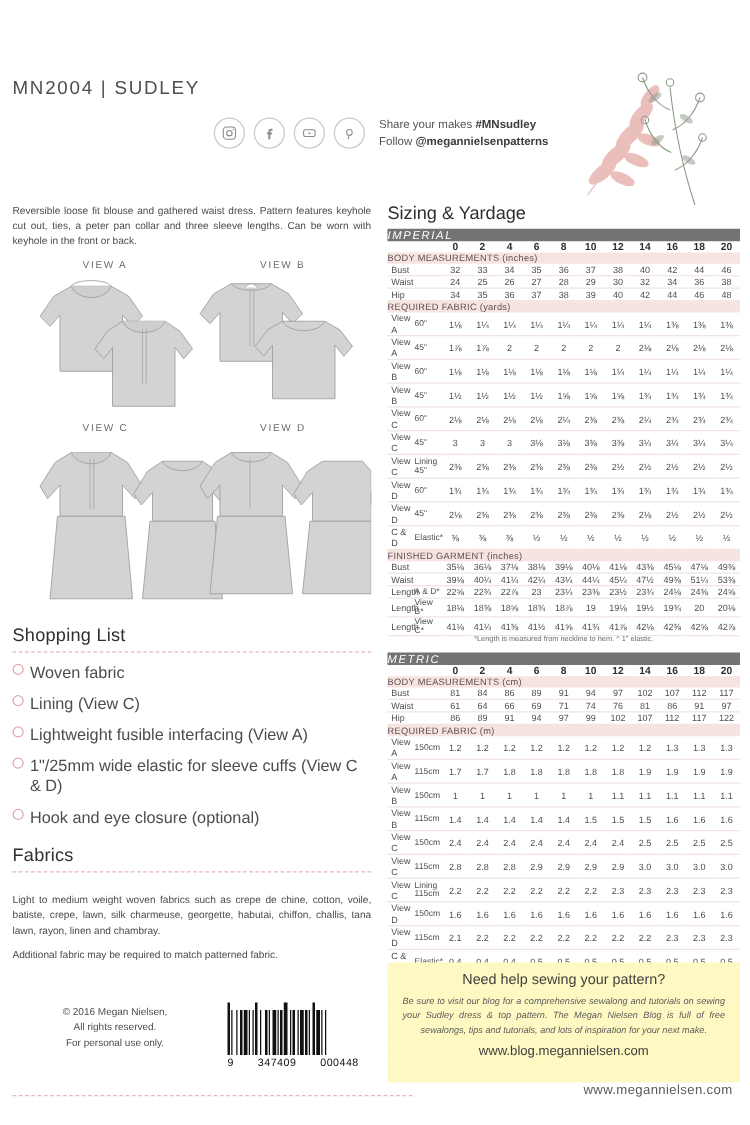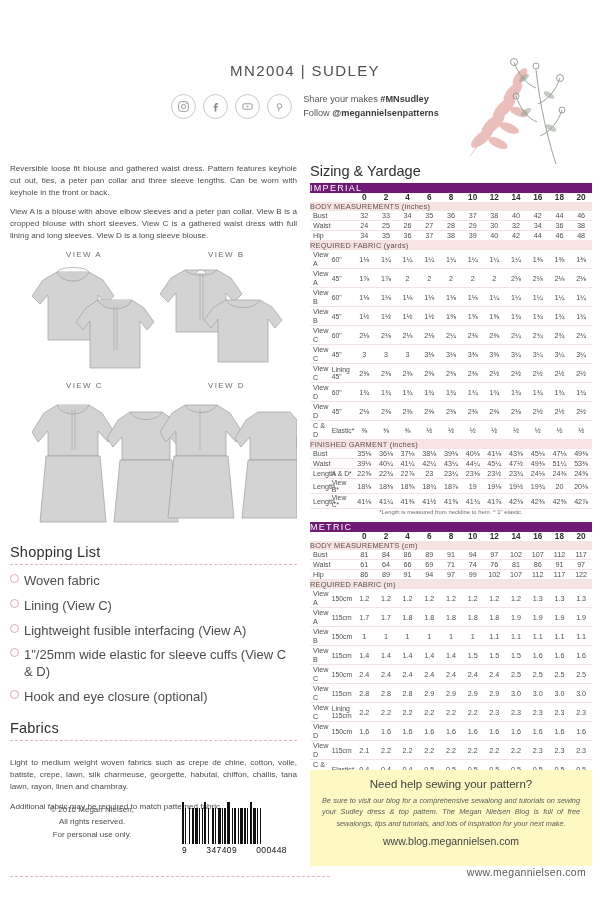--- a/index.html
+++ b/index.html
@@ -8,21 +8,21 @@
     background: #ffffff;
     font-family: "Liberation Sans", sans-serif;
     color: #4a4a4a;
     overflow: hidden;
   }
   .page { position: relative; width: 600px; height: 900px; }
 
   
   .header { position: absolute; left: 0; top: 62px; width: 600px; height: 95px; }
   .title {
-    text-align: center; font-size: 15px; letter-spacing: 1.4px;
+    text-align: left; font-size: 15px; letter-spacing: 1.4px;
     color: #4f4f4f; font-weight: 400; padding-left: 10px;
   }
   .social-row {
     display: flex; align-items: center; justify-content: center;
     margin-top: 13px; padding-left: 10px;
   }
   .icons { display: flex; gap: 7px; }
   .soc {
     width: 25px; height: 25px; border-radius: 50%;
     border: 1px solid #c9c9c9; display: flex;
@@ -86,22 +86,22 @@
   }
 
   
   .right { position: absolute; left: 310px; top: 163px; width: 282px; }
   .siz-title { font-size: 14.5px; color: #2f2f2f; margin-bottom: 4px; }
 
   table.t { width: 282px; border-collapse: collapse; table-layout: fixed; }
   table.t td, table.t th { padding: 0; }
 
   .band {
-    background: #701a75; color: #ffffff; font-size: 9px;
-    letter-spacing: 1.3px; padding: 3px 4px 3px 4px; text-align: left;
+    background: #737373; color: #ffffff; font-size: 9px;
+    letter-spacing: 1.3px; padding: 3px 4px 3px 4px; text-align: left; font-style: italic;
   }
   .subband {
     background: #f7e3e1; color: #5d5050; font-size: 7.4px;
     letter-spacing: .25px; padding: 2px 0 2px 3px; text-align: left;
   }
   .szhead td {
     font-size: 8.2px; font-weight: 700; color: #2f2f2f;
     text-align: center; padding: 3px 0 3px 0;
   }
   .r td {
@@ -201,21 +201,20 @@
           <ellipse cx="74" cy="72" rx="6" ry="2.6" transform="rotate(-35 74 72)" fill="#93a08e" stroke="none" opacity=".55"></ellipse>
           <ellipse cx="99" cy="88" rx="6" ry="2.6" transform="rotate(30 99 88)" fill="#93a08e" stroke="none" opacity=".55"></ellipse>
         </g>
       </svg>
     </div>
   </div>
 
   <div class="left">
 
     <p class="desc">Reversible loose fit blouse and gathered waist dress. Pattern features keyhole cut out, ties, a peter pan collar and three sleeve lengths. Can be worn with keyhole in the front or back.</p>
-    <p class="desc">View A is a blouse with above elbow sleeves and a peter pan collar. View B is a cropped blouse with short sleeves. View C is a gathered waist dress with full lining and long sleeves. View D is a long sleeve blouse.</p>
 
     <div class="views">
       <div class="vlabel" style="left:56px; top:0;">VIEW A</div>
       <div class="vlabel" style="left:198px; top:0;">VIEW B</div>
       <div class="vlabel" style="left:56px; top:131px;">VIEW C</div>
       <div class="vlabel" style="left:198px; top:131px;">VIEW D</div>
 
       <svg width="287" height="300" viewBox="0 0 287 300">
         <g fill="#d3d3d3" stroke="#9e9e9e" stroke-width=".7">
 

